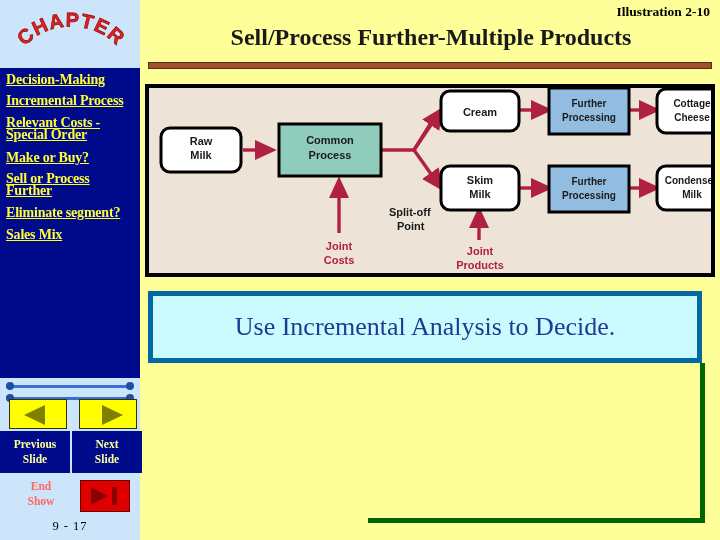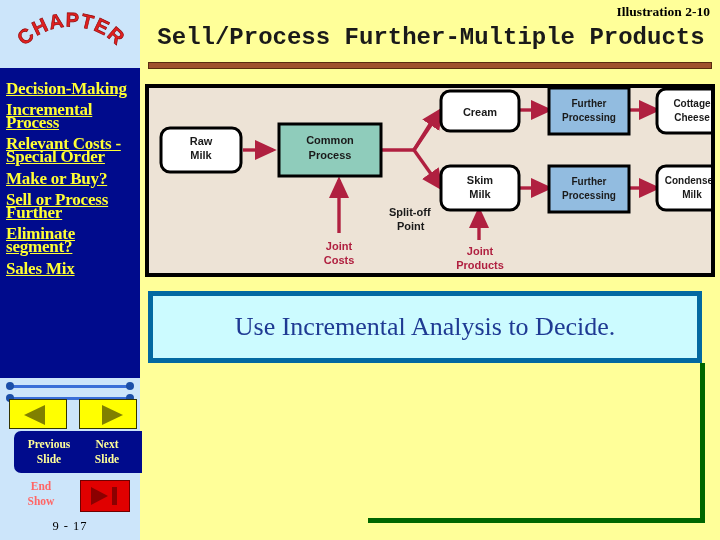--- a/index.html
+++ b/index.html
@@ -31,27 +31,26 @@
   }
   #nav-panel {
     position: absolute; left: 0; top: 68px; width: 140px; height: 310px;
     background: #000B8C; padding: 5px 6px 0 6px;
   }
   .nav-item {
     display: block;
     color: #FFFF33;
     font-family: "Liberation Serif", serif;
     font-weight: bold;
-    font-size: 17px;
+    font-size: 14px;
     line-height: 13px;
     text-decoration: underline;
     margin-bottom: 9px;
     cursor: pointer;
     letter-spacing: -0.2px;
-    margin-top: 9px;
   }
   .nav-item.two-line { line-height: 12.5px; }
 
   
   #rules { position: absolute; left: 0; top: 380px; width: 140px; height: 26px; }
   .rule-row { position: relative; height: 11px; margin-top: 1px; }
   .rule-line {
     position: absolute; left: 10px; top: 4px; width: 120px; height: 3px;
     background: #3A6FD8;
   }
@@ -85,21 +84,21 @@
   }
 
   
   .nav-label-box {
     position: absolute; width: 70px; height: 42px;
     background: #000B8C;
     display: flex; flex-direction: column;
     align-items: center; justify-content: center;
     cursor: pointer;
   }
-  #prev-label-box { left: 14px; top: 431px; border-radius: 7px; }
+  #prev-label-box { left: 0px; top: 431px; }
   #next-label-box { left: 72px; top: 431px; }
   .nav-label-box span {
     color: #FFFF99;
     font-family: "Liberation Serif", serif;
     font-weight: bold; font-size: 11.5px; line-height: 15px;
   }
   #next-label-box span { color: #FFFF99; }
 
   
   #end-show-label {
@@ -135,21 +134,21 @@
 
   
   #illustration-label {
     position: absolute; right: 10px; top: 4px;
     font-family: "Liberation Serif", serif;
     font-weight: bold; font-size: 13.5px; color: #000000;
   }
   #page-title {
     position: absolute; left: 148px; top: 24px; width: 566px;
     text-align: center;
-    font-family: Liberation Mono, monospace;
+    font-family: Liberation Serif, serif;
     font-weight: bold; font-size: 24px; color: #1a1a1a;
     white-space: nowrap;
   }
   #title-rule {
     position: absolute; left: 148px; top: 62px; width: 564px; height: 7px;
     background: #A0522D; border: 1px solid #5A2D10;
   }
 
   
   #diagram-frame {

